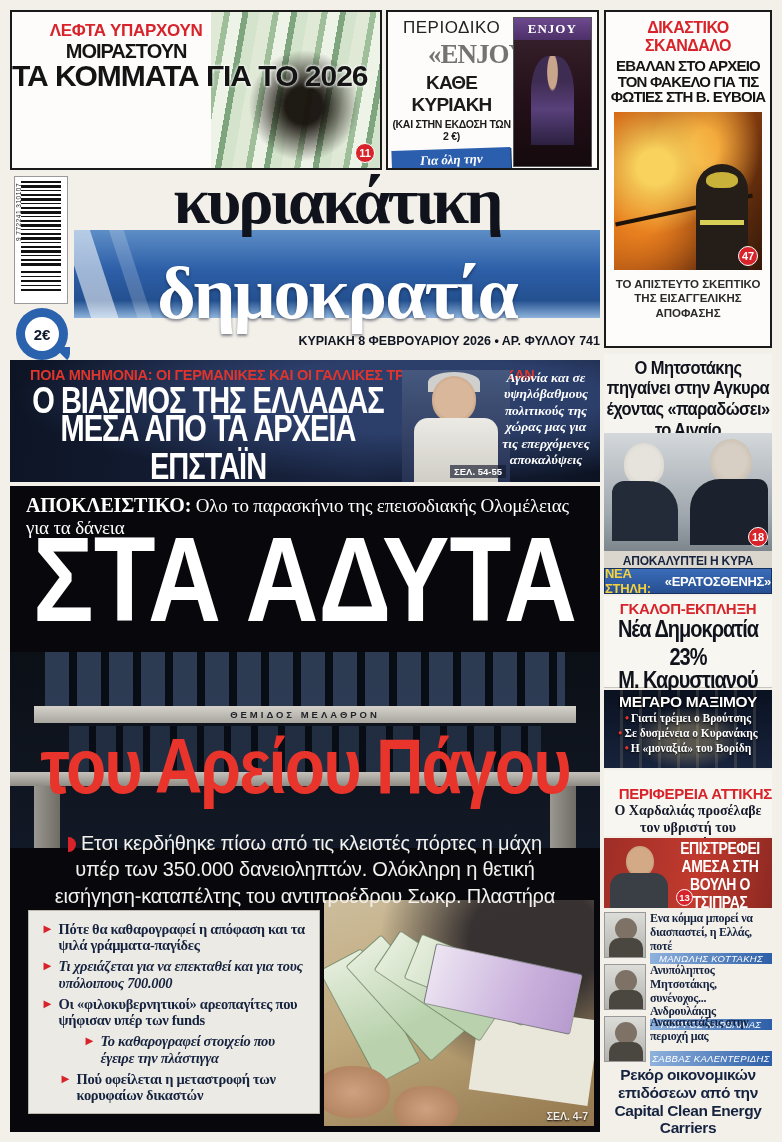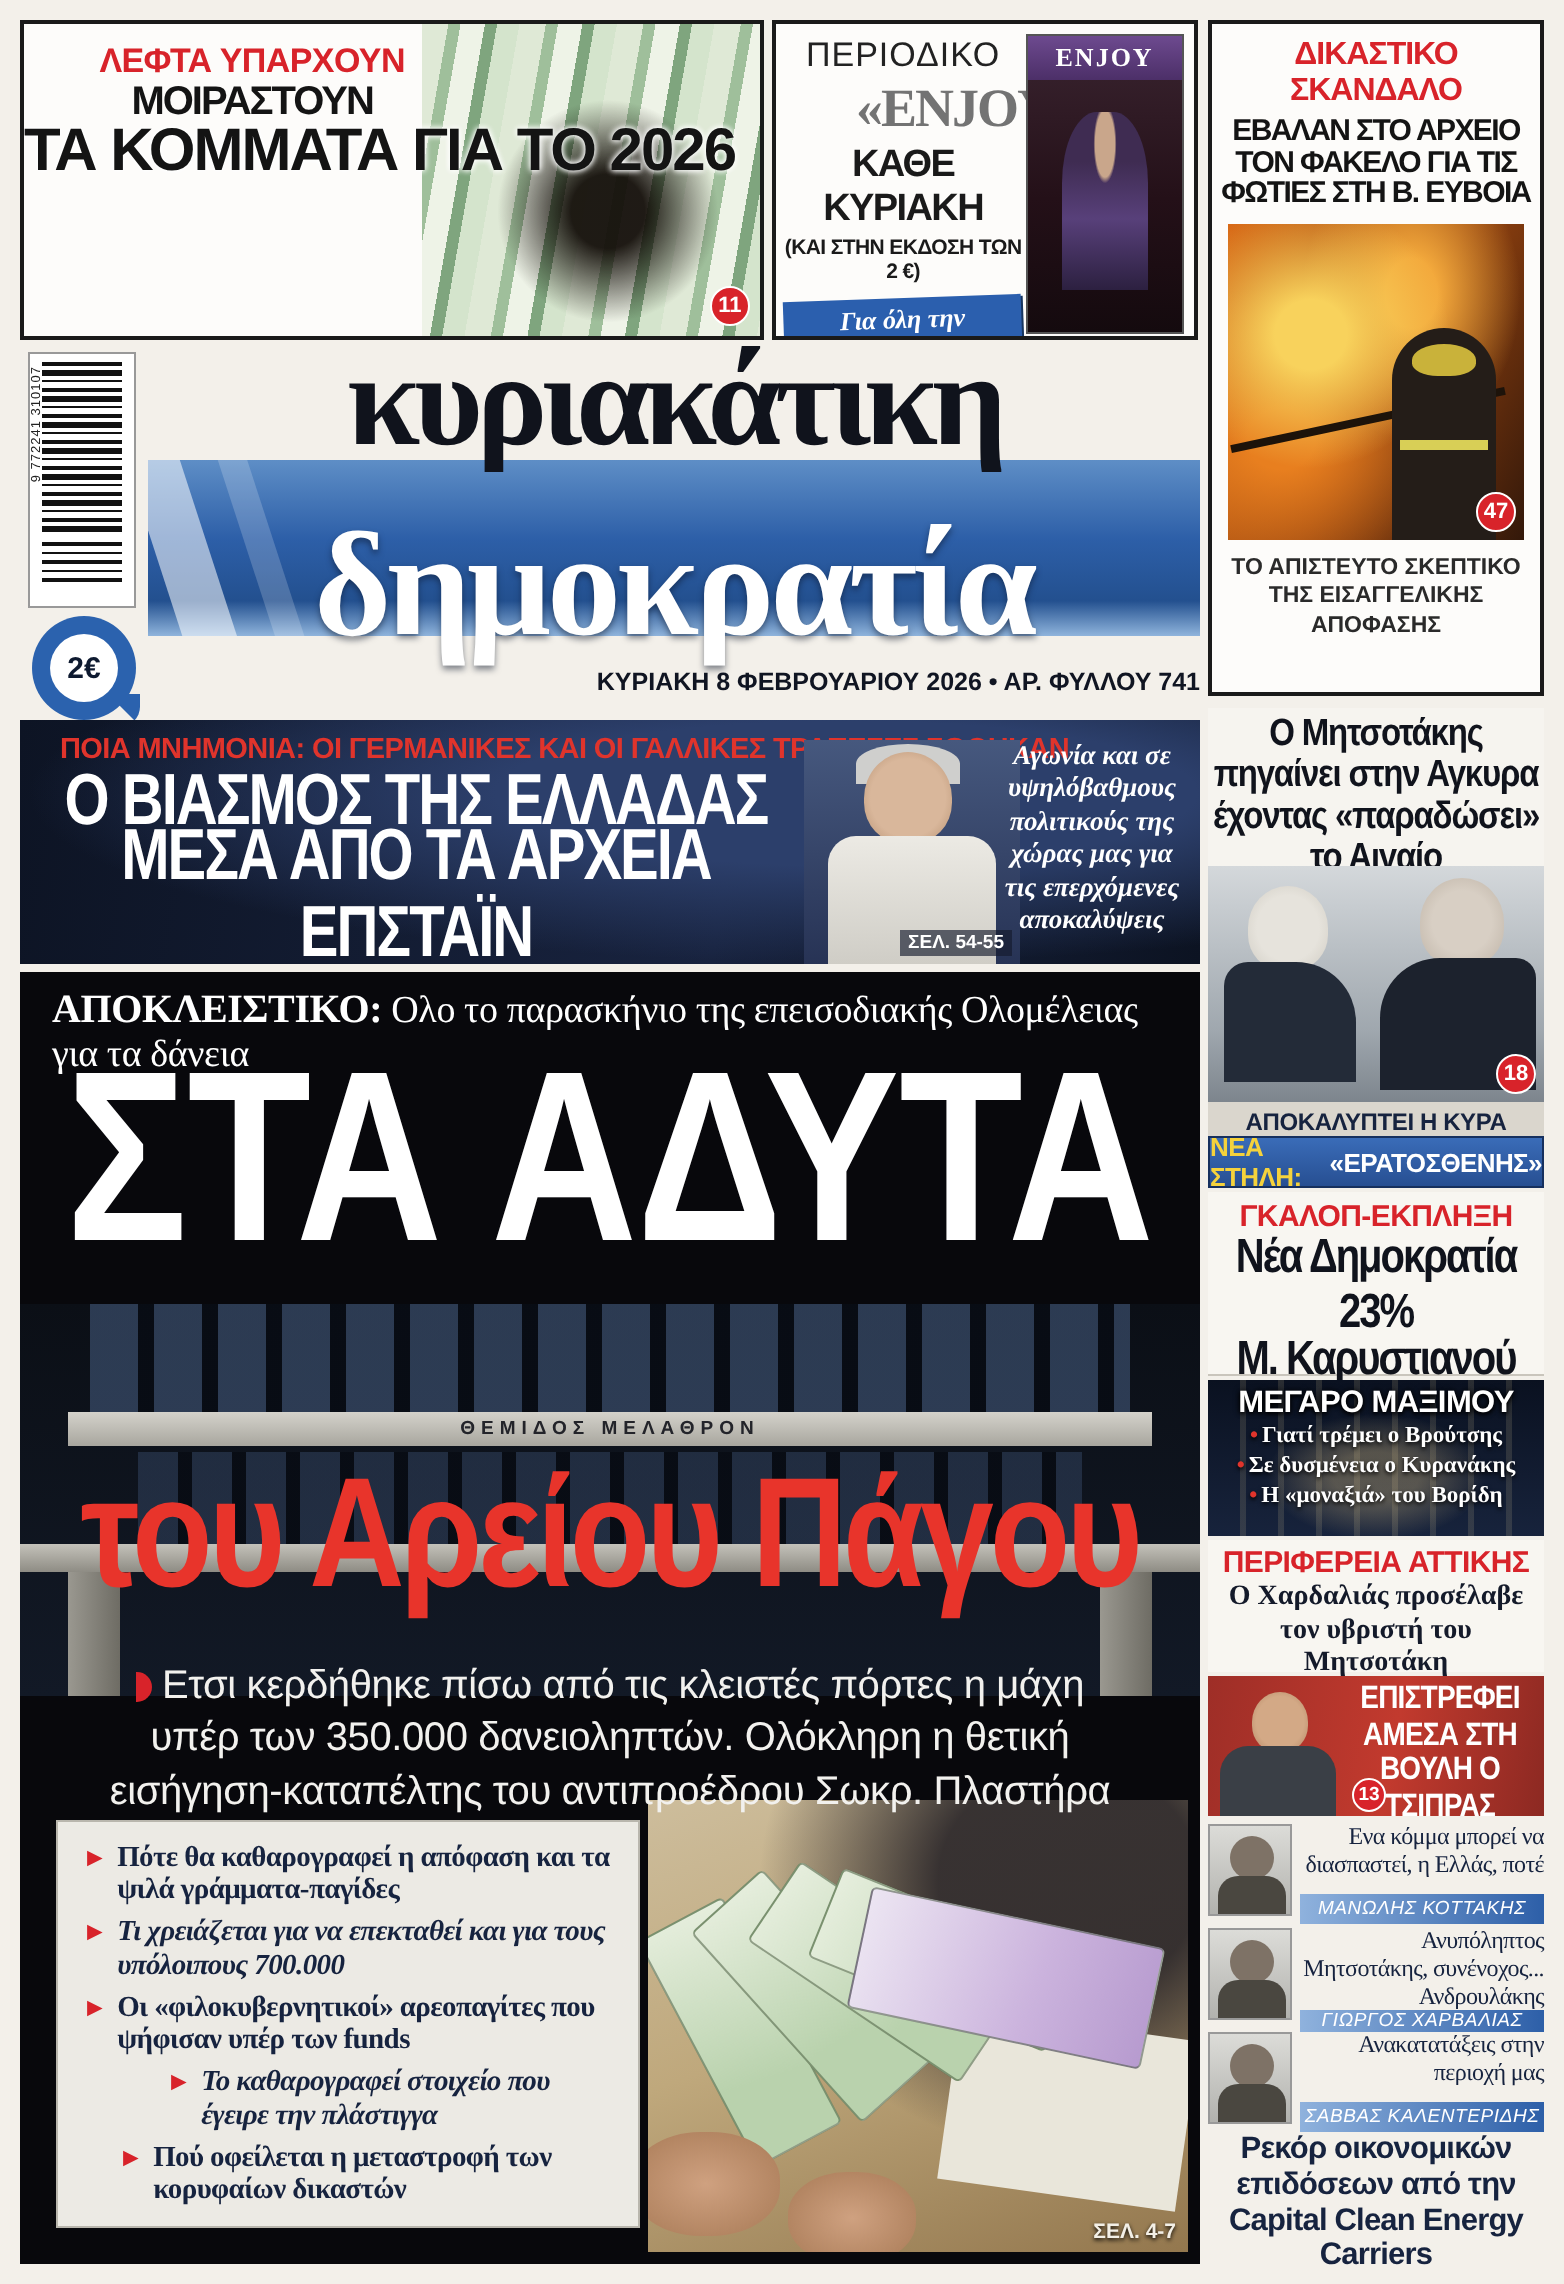--- a/index.html
+++ b/index.html
@@ -129,34 +129,34 @@
   #poll .p1 { color:#10131c; font-weight:bold; font-size:20px; letter-spacing:-1px; transform:scaleY(1.2); margin-top:3px;}
   #poll .p2 { color:#10131c; font-weight:bold; font-size:20px; letter-spacing:-1px; transform:scaleY(1.2); margin-top:5px;}
   #maximou { top:690px; height:78px; background:
      radial-gradient(ellipse at 50% 62%, rgba(235,205,140,.32) 0 18%, transparent 46%),
      repeating-linear-gradient(90deg, transparent 0 16px, rgba(235,215,160,.14) 16px 19px),
      linear-gradient(#0a1120,#17233c); text-align:center; overflow:hidden;}
   #maximou .mt { color:#fff; font-weight:bold; font-size:15.5px; letter-spacing:-.3px; margin-top:3px; text-shadow:0 0 3px #000,0 1px 2px #000; }
   #maximou .mi { color:#fff; font-family:"Liberation Serif",serif; font-weight:bold; font-size:11.5px; line-height:1.3; text-shadow:0 1px 2px #000; }
   #maximou .dot { color:#e0342c; margin-right:2px; }
   #attica { top:770px; height:66px; background:#f8f6f1; text-align:center; }
-  #attica .ak { color:#d8232a; font-weight:bold; font-size:15px; margin-top:3px; letter-spacing:-.3px; }
+  #attica .ak { color:#d8232a; font-weight:bold; font-size:15px; margin-top:15px; letter-spacing:-.3px;text-align:right; }
   #attica .ah { color:#141a2a; font-family:"Liberation Serif",serif; font-weight:bold; font-size:14px; line-height:1.18; padding:1px 2px 0; }
   #tsipras { top:838px; height:70px; background:linear-gradient(100deg,#9e2e27,#c23a2e 55%,#8c2922); overflow:hidden; }
   #tsipras .fig { position:absolute; left:6px; bottom:0; width:58px; height:62px; }
   #tsipras .fig .h { position:absolute; left:16px; top:0; width:28px; height:30px; background:radial-gradient(#d3a986 60%,#b08260); border-radius:50% 50% 44% 44%; }
   #tsipras .fig .b { position:absolute; left:0; top:27px; width:58px; height:36px; background:#3a3f46; border-radius:14px 14px 0 0; }
   #tsipras .tx { position:absolute; right:4px; top:7px; width:96px; color:#fff; font-weight:bold; font-size:14px; line-height:1.12; text-align:center; letter-spacing:-.4px; transform:scaleY(1.15); }
   #tsipras .badge { position:absolute; left:72px; bottom:2px; width:17px; height:17px; font-size:9.5px; }
   .colm { position:absolute; left:604px; width:168px; height:50px; display:flex; gap:4px; }
   .colm .av { flex:0 0 42px; height:46px; background:linear-gradient(#dcdcd8,#b2b2ae); border:1px solid #999; position:relative; overflow:hidden; }
   .colm .av::before { content:""; position:absolute; left:10px; top:5px; width:22px; height:22px; border-radius:50%; background:#7e7266; }
   .colm .av::after { content:""; position:absolute; left:4px; top:25px; width:34px; height:22px; border-radius:10px 10px 0 0; background:#4a4740; }
   .colm .rt { flex:1; display:flex; flex-direction:column; justify-content:space-between; }
-  .colm .q { color:#16233f; font-family:"Liberation Serif",serif; font-weight:normal; font-size:12px; line-height:1.15; text-align:right; letter-spacing:-.3px; }
+  .colm .q { color:#16233f; font-family:"Liberation Serif",serif; font-weight:bold; font-size:12px; line-height:1.15; text-align:left; letter-spacing:-.3px; }
   .colm .nb { height:15px; background:linear-gradient(90deg,#8fb2dd,#2d5fa8); color:#fff; font-style:italic; font-size:9.5px; display:flex; align-items:center; justify-content:center; letter-spacing:.3px; }
   #capital { top:1062px; height:72px; text-align:center; }
   #capital .ct { color:#16233f; font-weight:bold; font-size:15.5px; line-height:1.15; letter-spacing:-.4px; padding-top:4px; }
 </style>
 </head>
 <body>
 
 <div class="promo abs" id="promo-left">
   <div class="money"></div>
   <div class="ptext">

